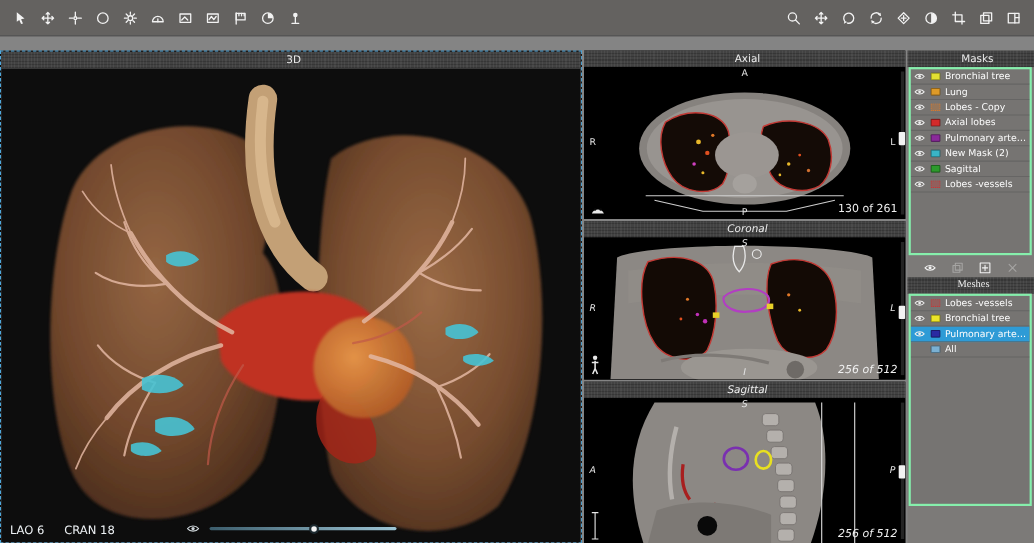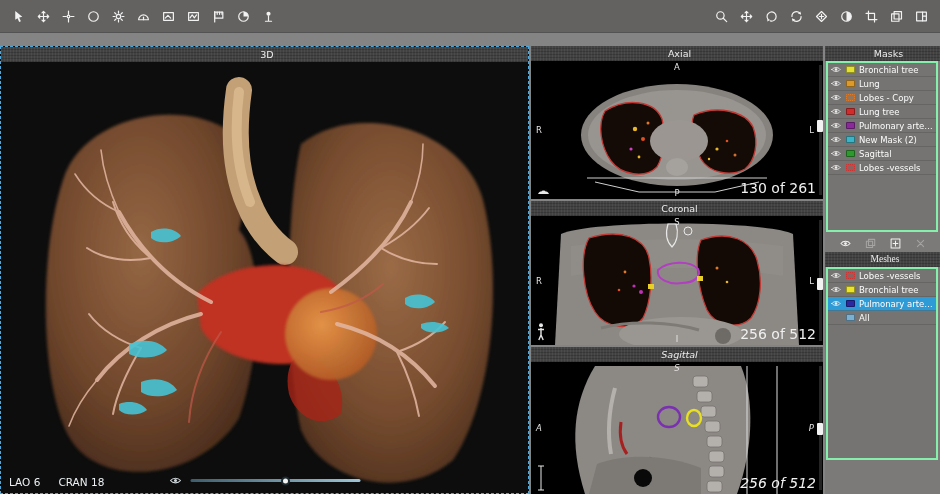--- a/index.html
+++ b/index.html
@@ -44,21 +44,21 @@
     background:#f4f4f4;border:2px solid #1d2a30;box-sizing:border-box;cursor:pointer;}
   
   .slice-panel{position:absolute;left:531px;width:292px;background:#000;display:flex;flex-direction:column;}
   .slice-view{flex:1;position:relative;overflow:hidden;background:#000;}
   .slice-view > svg{position:absolute;inset:0;width:100%;height:100%;}
   .o-letter{position:absolute;color:#e4e4e4;font-size:8.5px;}
   .o-top{top:1px;left:50%;transform:translateX(-50%);}
   .o-left{left:5px;top:50%;transform:translateY(-50%);}
   .o-right{right:9px;top:50%;transform:translateY(-50%);}
   .o-bottom{bottom:1px;left:50%;transform:translateX(-50%);}
-  .o-counter{position:absolute;right:7px;bottom:3px;color:#f0f0f0;font-size:14px;}
+  .o-counter{position:absolute;right:7px;bottom:3px;color:#f0f0f0;font-size:10px;}
   .o-corner{position:absolute;left:6px;bottom:4px;color:#e8e8e8;display:flex;}
   .sb-track{position:absolute;right:1px;top:4px;bottom:4px;width:3px;background:#242424;}
   .sb-handle{position:absolute;right:-1px;width:6px;height:12px;background:#f2f2f2;border-radius:1px;cursor:pointer;}
   
   .rightcol{position:absolute;left:825px;top:46px;width:115px;height:448px;background:#7c7a78;}
   .rc-header{position:absolute;left:0;width:115px;}
   .rc-list{position:absolute;left:1px;width:112px;box-sizing:border-box;background:#767472;border:2px solid #86efac;overflow:hidden;}
   .mrow{display:flex;align-items:center;height:13px;padding:0 3px;gap:4px;
     border-bottom:1px solid rgba(90,90,90,.55);font-size:8.5px;color:#fcfcfc;cursor:pointer;white-space:nowrap;}
   .mrow.selected{background:#2e9bd6;}
@@ -326,21 +326,21 @@
           <circle cx="4" cy="3.4" r="1.1" fill="#0a0a0a"></circle>
           <circle cx="9" cy="3.4" r="1.1" fill="#0a0a0a"></circle>
         </svg>
     </span>
     <span class="sb-track">
         <span class="sb-handle" style="top:42%;"></span>
       </span>
   </div>
 </div>
 
-<div class="slice-panel" style="top:201px;height:144px;">
+<div class="slice-panel" style="top:201px;height:144px;font-style:italic;">
   <div class="vheader">Coronal</div>
   <div class="slice-view">
     <svg viewBox="0 0 292 129" preserveAspectRatio="none">
       <rect width="292" height="129" fill="#000"></rect>
       <path d="M30 18 C60 4 232 4 262 18 L268 129 L24 129 Z" fill="#8c8884"></path>
       <path d="M40 30 Q146 16 252 30 L252 60 Q146 44 40 60 Z" fill="#949089" opacity=".5"></path>
       <path d="M58 22 C90 12 114 22 118 42 C122 60 120 86 112 102 C102 116 74 112 64 96 C52 78 48 40 58 22 Z" fill="#130a05" stroke="#c23a35" stroke-width="1.3"></path>
       <path d="M170 24 C198 14 220 24 226 44 C232 64 230 88 220 102 C208 114 184 110 176 94 C168 76 162 42 170 24 Z" fill="#130a05" stroke="#c23a35" stroke-width="1.3"></path>
       <path d="M137 8 C134 18 136 26 141 31 C146 26 148 17 145 8 Z" fill="none" stroke="#e8e8e8" stroke-width="1.2"></path>
       <circle cx="157" cy="15" r="4" fill="none" stroke="#e8e8e8" stroke-width="1"></circle>
@@ -447,21 +447,21 @@
         <span class="lbl">Lobes - Copy</span>
       </div>
       <div class="mrow">
         <span class="eye">
           <svg viewBox="0 0 12 8" fill="none" stroke="currentColor" stroke-width="1.1" stroke-linecap="round" stroke-linejoin="round">
             <path d="M1 4 C3.4 .9 8.6 .9 11 4 C8.6 7.1 3.4 7.1 1 4 Z"></path>
             <circle cx="6" cy="4" r="1.5" fill="currentColor" stroke="none"></circle>
           </svg>
         </span>
         <span class="swatch" style="background: rgb(211, 43, 43); border: 1px solid rgba(0, 0, 0, 0.35);"></span>
-        <span class="lbl">Lung tree</span>
+        <span class="lbl">Axial lobes</span>
       </div>
       <div class="mrow">
         <span class="eye">
           <svg viewBox="0 0 12 8" fill="none" stroke="currentColor" stroke-width="1.1" stroke-linecap="round" stroke-linejoin="round">
             <path d="M1 4 C3.4 .9 8.6 .9 11 4 C8.6 7.1 3.4 7.1 1 4 Z"></path>
             <circle cx="6" cy="4" r="1.5" fill="currentColor" stroke="none"></circle>
           </svg>
         </span>
         <span class="swatch" style="background: rgb(138, 42, 154); border: 1px solid rgba(0, 0, 0, 0.35);"></span>
         <span class="lbl">Pulmonary arteries</span>

